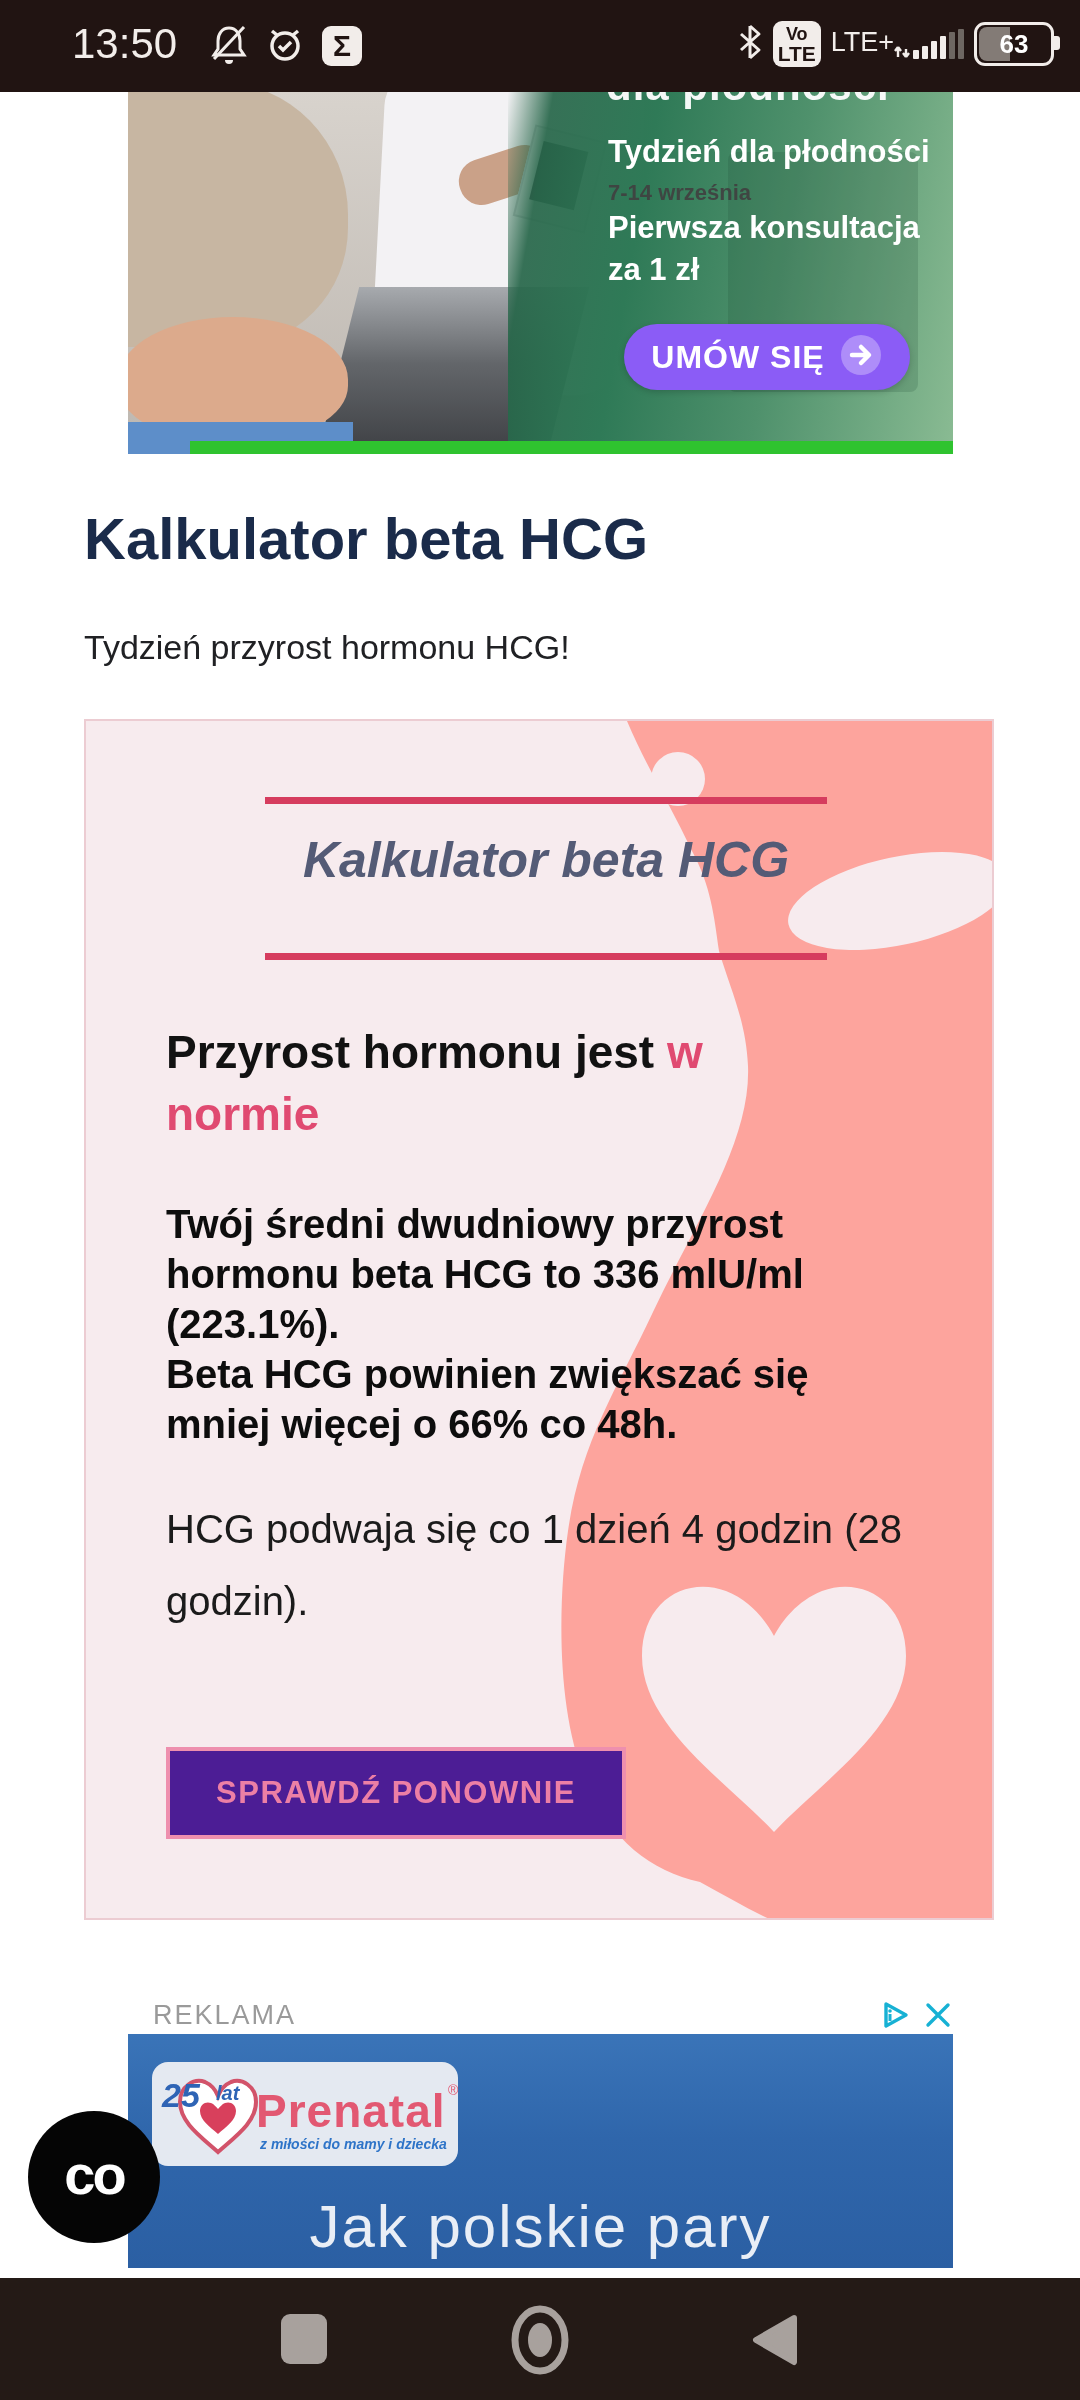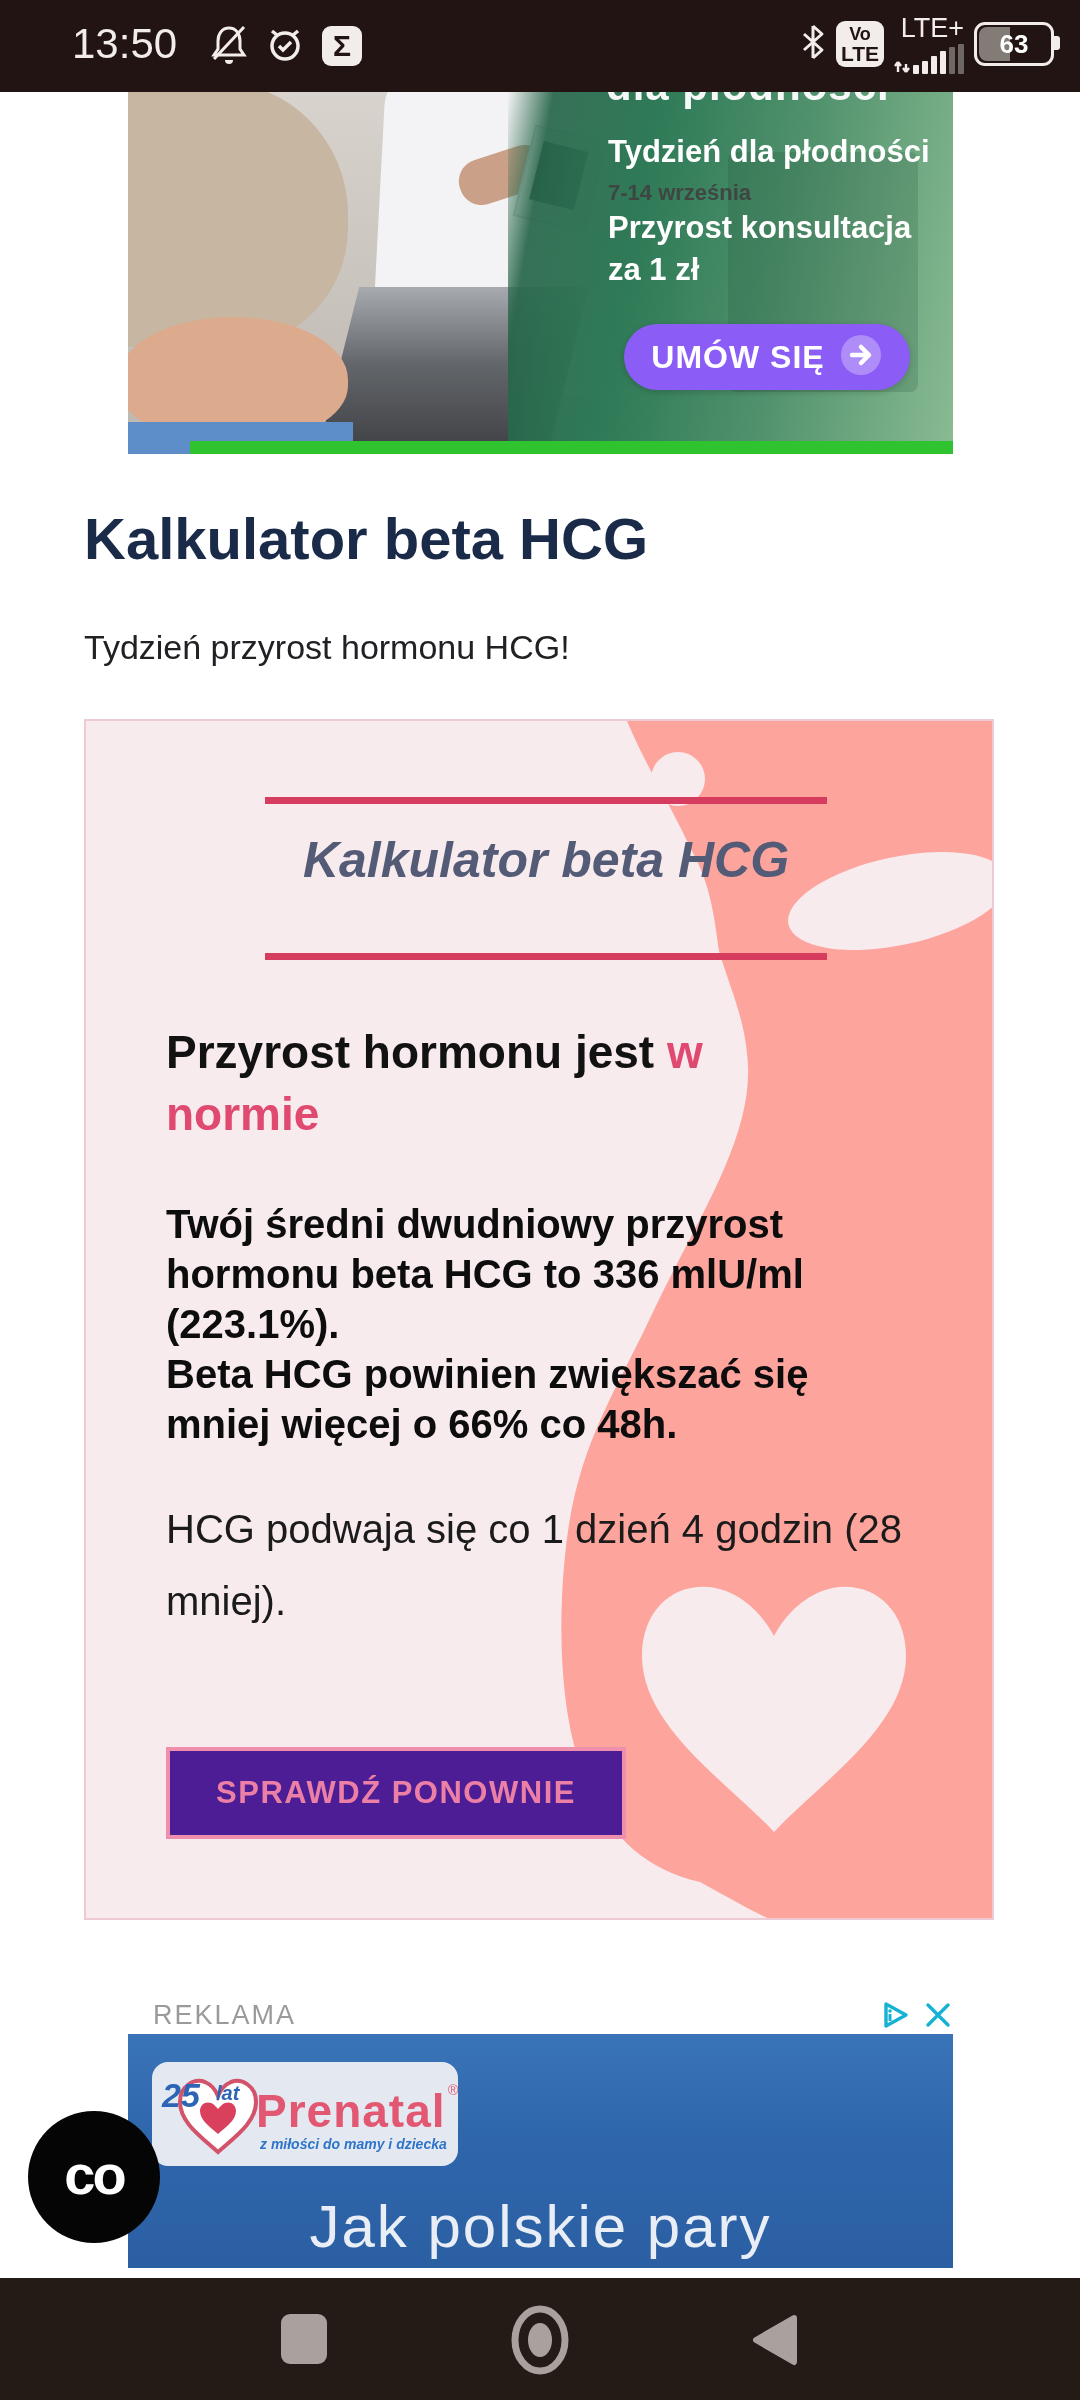--- a/index.html
+++ b/index.html
@@ -11,21 +11,21 @@
   .statusbar{left:0;top:0;width:1080px;height:92px;background:#211412;color:#f2edea;}
   .sb-time{left:72px;top:20px;font-size:42px;font-weight:400;letter-spacing:0;}
   .sb-left-icons{left:210px;top:22px;display:flex;gap:16px;align-items:center;height:48px;}
   .sigma-badge{width:40px;height:40px;background:#f2edea;border-radius:9px;color:#211412;
                font-weight:700;font-size:30px;display:flex;align-items:center;justify-content:center;}
   .sb-right{right:26px;top:14px;display:flex;align-items:center;gap:10px;height:60px;}
   .volte-badge{width:48px;height:46px;background:#f2edea;border-radius:9px;color:#211412;
                display:flex;flex-direction:column;align-items:center;justify-content:center;line-height:1;}
   .volte-badge .v1{font-size:18px;font-weight:700;}
   .volte-badge .v2{font-size:21px;font-weight:700;}
-  .net-cluster{display:flex;flex-direction:column;align-items:flex-end;line-height:1;}
+  .net-cluster{display:flex;flex-direction:row;align-items:flex-start;line-height:1;}
   .net-type{font-size:27px;color:#f2edea;margin-bottom:2px;}
   .bars{display:flex;align-items:flex-end;gap:3px;height:30px;}
   .bars i{display:block;width:6px;background:#f2edea;border-radius:1px;}
   .bars i.dim{background:#6e6762;}
   .battery{position:relative;width:74px;height:38px;border:3px solid #f2edea;border-radius:11px;}
   .battery .fill{position:absolute;left:2px;top:2px;bottom:2px;width:42%;background:#837b76;border-radius:8px 0 0 8px;}
   .battery .pct{position:absolute;inset:0;display:flex;align-items:center;justify-content:center;
                 font-size:26px;font-weight:700;color:#fff;}
   .battery .tip{position:absolute;right:-9px;top:11px;width:6px;height:14px;background:#f2edea;border-radius:0 3px 3px 0;}
 
@@ -165,21 +165,21 @@
     <div class="abs ph-jeans"></div>
     <div class="abs ph-hand"></div>
     <div class="abs ph-scan">
       <div class="abs ph-scan-inner"></div>
     </div>
     <div class="abs greenzone"></div>
     <div class="abs greenshelf"></div>
     <div class="abs ad-clip">dla płodności</div>
     <div class="abs ad-title">Tydzień dla płodności</div>
     <div class="abs ad-dates">7-14 września</div>
-    <div class="abs ad-line1">Przyrost konsultacja</div>
+    <div class="abs ad-line1">Pierwsza konsultacja</div>
     <div class="abs ad-line2">za 1 zł</div>
     <div class="abs ad-cta">
       <span class="label">UMÓW SIĘ</span>
       <span>
         <svg width="44" height="44" viewBox="0 0 44 44">
           <circle cx="22" cy="22" r="20" fill="rgba(255,255,255,0.30)"></circle>
           <path d="M13 22 h16 M22 14 l8 8 -8 8" stroke="#ffffff" stroke-width="4.5" fill="none" stroke-linecap="round" stroke-linejoin="round"></path>
         </svg>
       </span>
     </div>
@@ -224,21 +224,21 @@
     <div class="abs detail">
       <div>Twój średni dwudniowy przyrost</div>
       <div>hormonu beta HCG to 336 mlU/ml</div>
       <div>(223.1%).</div>
       <div>Beta HCG powinien zwiększać się</div>
       <div>mniej więcej o 66% co 48h.</div>
     </div>
 
     <div class="abs note">
       <div>HCG podwaja się co 1 dzień 4 godzin (28</div>
-      <div>mniej).</div>
+      <div>godzin).</div>
     </div>
 
     <div class="abs retry-btn">
       <span>SPRAWDŹ PONOWNIE</span>
     </div>
   </div>
 
   <div class="abs reklama">REKLAMA</div>
   <div class="abs adchoices">
     <span>

